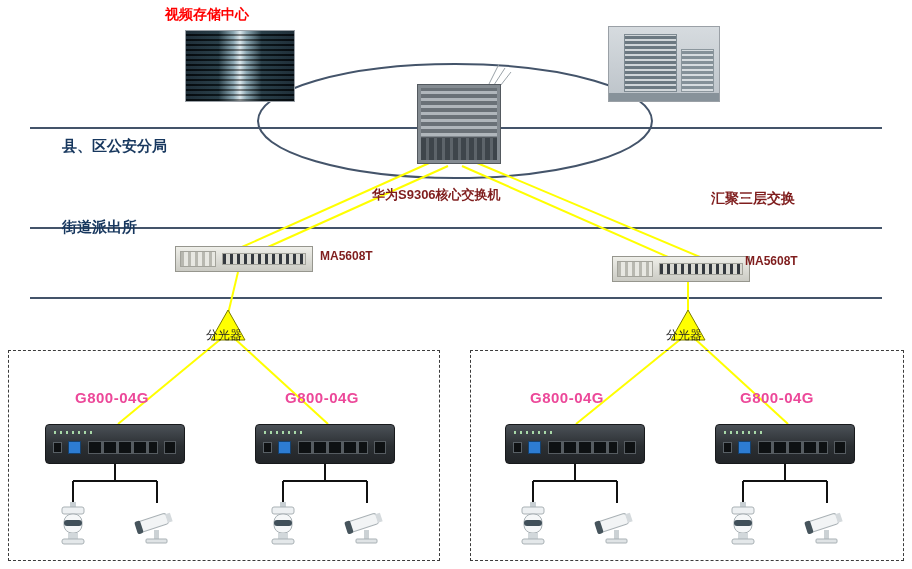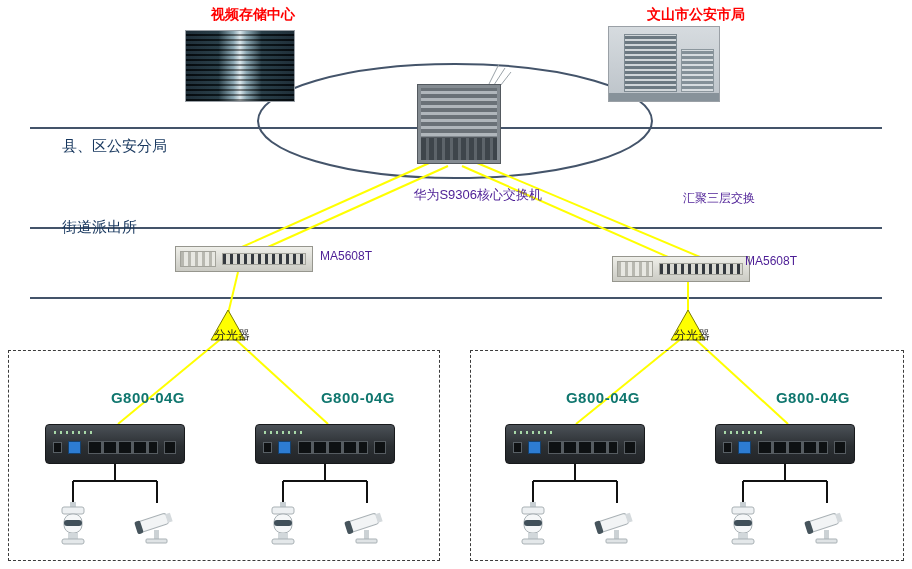--- a/index.html
+++ b/index.html
@@ -1,25 +1,25 @@
 <!DOCTYPE html>
 <html><head>
 <meta charset="utf-8">
 <style>
   * { margin:0; padding:0; box-sizing:border-box; }
   html,body { background:#ffffff; font-family:"Liberation Sans", sans-serif; }
   #canvas { position:relative; width:912px; height:569px; background:#fff; overflow:hidden; }
   #wires { position:absolute; left:0; top:0; }
 
   .lbl { position:absolute; white-space:nowrap; }
-  .center { text-align:right; }
+  .center { text-align:left; }
   .site-label { color:#ff0000; font-weight:bold; font-size:14px; }
-  .tier-label { color:#17375e; font-weight:normal; font-size:15px; }
-  .blue-label { color:#4c1d95; font-weight:normal; }
-  .onu-label  { color:#0f766e; font-weight:bold; font-size:15px; letter-spacing:.5px; }
+  .tier-label { color:#17375e; font-weight:bold; font-size:15px; }
+  .blue-label { color:#7f1d1d; font-weight:bold; }
+  .onu-label  { color:#ec4899; font-weight:bold; font-size:15px; letter-spacing:.5px; }
   .splitter-label { font-size:12px; color:#222; }
 
   .photo { position:absolute; border:1px solid #9aa0a6; }
   .server-room {
     background:
       repeating-linear-gradient(0deg, rgba(0,0,0,.45) 0 2px, rgba(130,170,190,.18) 2px 5px),
       linear-gradient(90deg, #0a141c 0%, #16272f 30%, #8fa7b0 44%, #eef4f6 50%, #8fa7b0 56%, #16272f 70%, #0a141c 100%);
   }
   .building { background:linear-gradient(#d6dbdf, #bcc3c9); overflow:hidden; }
   .building .tower {
@@ -131,39 +131,38 @@
       <use href="#dome-cam" x="265" y="502" width="36" height="46"></use>
       <use href="#bullet-cam" x="344" y="506" width="46" height="42"></use>
       <use href="#dome-cam" x="515" y="502" width="36" height="46"></use>
       <use href="#bullet-cam" x="594" y="506" width="46" height="42"></use>
       <use href="#dome-cam" x="725" y="502" width="36" height="46"></use>
       <use href="#bullet-cam" x="804" y="506" width="46" height="42"></use>
     </g>
   </svg>
 
   <div class="lbl site-label center" style="left:165px;top:6px;width:130px">视频存储中心</div>
-  <div class="lbl site-label center" style="left:605px;top:6px;width:140px">文山市公安市局</div>
 
   <div class="photo server-room" style="left:185px;top:30px;width:110px;height:72px"></div>
   <div class="photo building" style="left:608px;top:26px;width:112px;height:76px">
     <div class="tower"></div>
     <div class="annex"></div>
     <div class="ground"></div>
   </div>
 
   <div class="core-switch">
     <div class="slots"></div>
     <div class="fans"></div>
   </div>
 
   <div class="lbl tier-label" style="left:62px;top:137px">县、区公安分局</div>
   <div class="lbl tier-label" style="left:62px;top:218px">街道派出所</div>
 
   <div class="lbl blue-label center" style="left:372px;top:186px;width:170px;font-size:13px">华为S9306核心交换机</div>
-  <div class="lbl blue-label" style="left:683px;top:190px;font-size:12px">汇聚三层交换</div>
+  <div class="lbl blue-label" style="left:711px;top:190px;font-size:14px">汇聚三层交换</div>
 
   <div class="olt" style="left:175px;top:246px"></div>
   <div class="olt" style="left:612px;top:256px"></div>
   <div class="lbl blue-label" style="left:320px;top:249px;font-size:12px">MA5608T</div>
   <div class="lbl blue-label" style="left:745px;top:254px;font-size:12px">MA5608T</div>
 
   <div class="lbl splitter-label center" style="left:206px;top:327px;width:44px">分光器</div>
   <div class="lbl splitter-label center" style="left:666px;top:327px;width:44px">分光器</div>
 
   <div class="dashed-box" style="left:8px;top:350px;width:432px;height:211px"></div>

